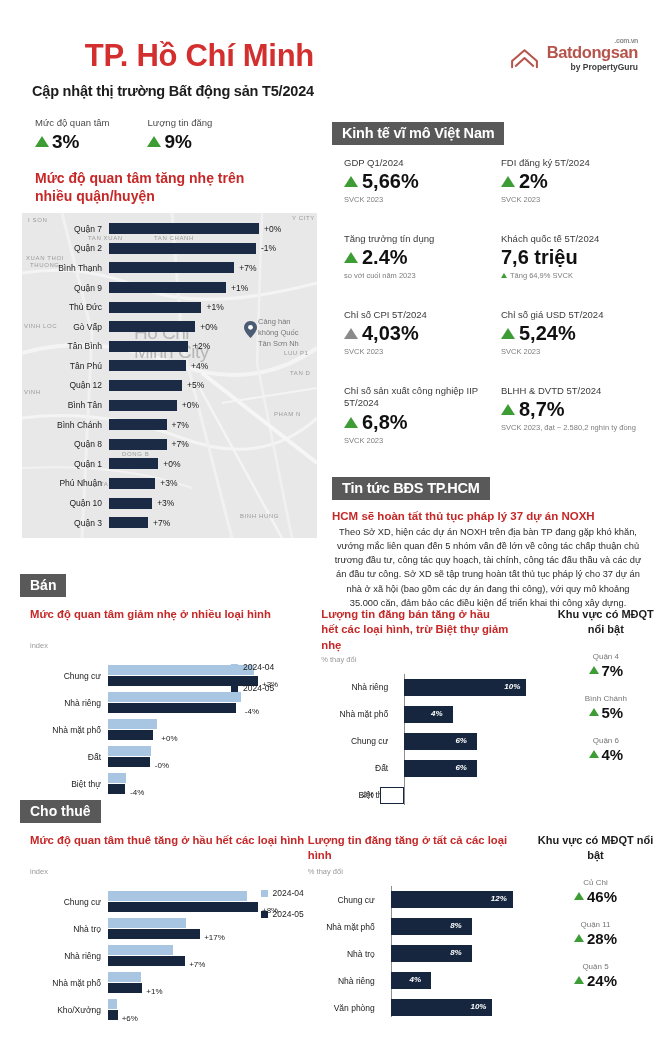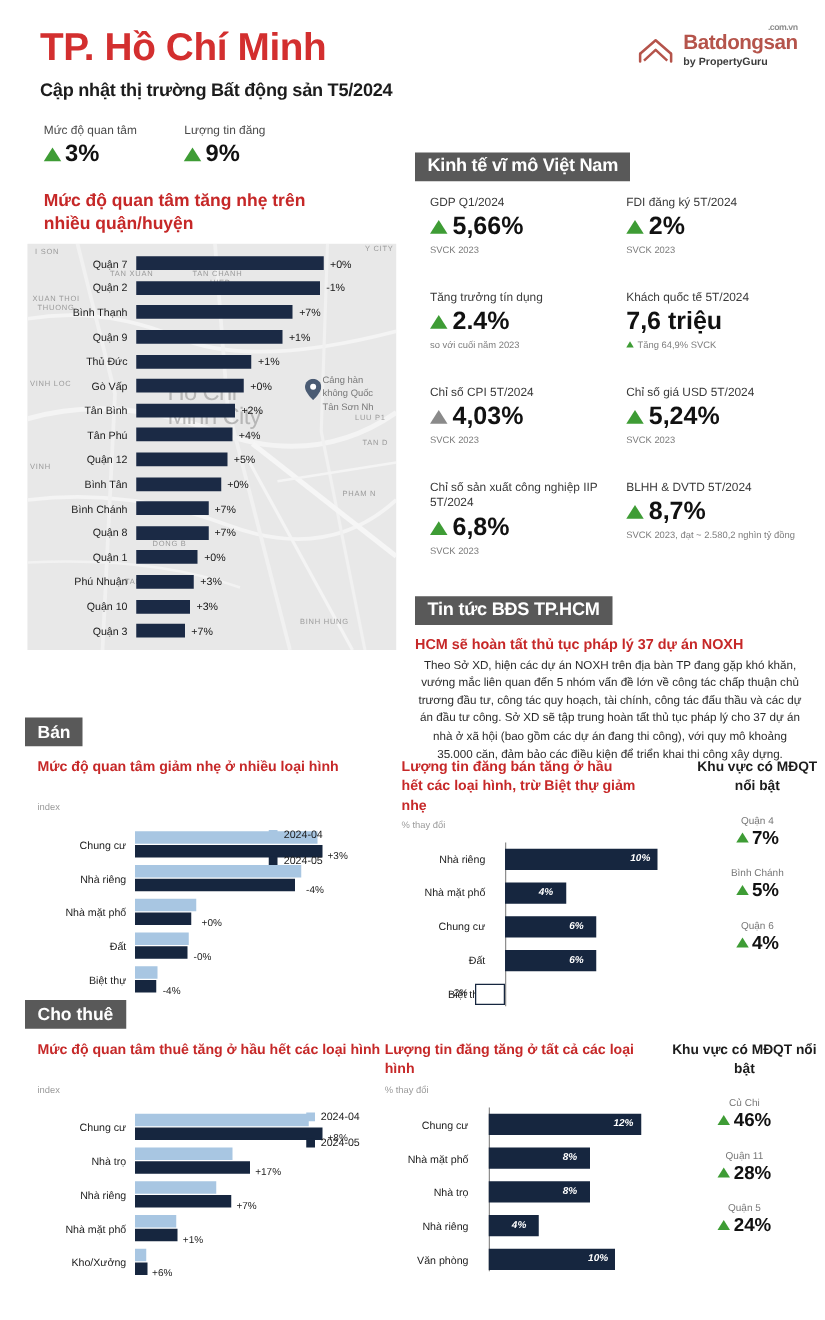--- a/index.html
+++ b/index.html
@@ -7,21 +7,21 @@
     width: 660px; height: 1056px;
     background: #ffffff;
     font-family: "Liberation Sans", sans-serif;
     color: #1a1a1a;
     overflow: hidden;
     position: relative;
   }
 
   
   .header { display: flex; align-items: flex-start; justify-content: space-between;
-            padding: 18px 22px 0 32px; }
+            padding: 36px 22px 0 32px; text-align: right; }
   .title-block { padding-top: 4px; }
   .main-title { font-size: 31px; font-weight: bold; color: #d32f2f; letter-spacing: -0.3px; line-height: 1.05; }
   .sub-title { font-size: 14.5px; font-weight: bold; color: #1c1c1c; margin-top: 10px; letter-spacing: -0.2px; }
 
   .logo { display: flex; align-items: flex-start; gap: 7px; padding-top: 8px; }
   .logo-mark { width: 31px; height: 31px; flex: 0 0 31px; }
   .logo-text { line-height: 1; }
   .logo-name { font-size: 16.5px; font-weight: bold; color: #b5544b; letter-spacing: -0.4px; position: relative; }
   .logo-tld { font-size: 7px; color: #8d8d8d; font-weight: bold; position: absolute; top: -7px; right: 0; }
   .logo-by { font-size: 8.5px; font-weight: bold; color: #3d3d3d; margin-top: 2px; }
@@ -85,21 +85,21 @@
 
   
   .grp-wrap { position: relative; margin-top: 12px; }
   .grp-row { height: 27px; display: flex; align-items: center; }
   .grp-name { width: 78px; text-align: right; font-size: 8.5px; color: #1c1c1c; padding-right: 7px; white-space: nowrap; }
   .grp-bars { display: flex; flex-direction: column; gap: 1.5px; }
   .gb { height: 9.5px; }
   .gb.light { background: #a8c6e2; }
   .gb.dark { background: #16263f; }
   .grp-pct { font-size: 8px; color: #1c1c1c; padding-left: 4px; align-self: flex-end; margin-bottom: 0px; }
-  .legend { position: absolute; right: 20px; top: 0px; }
+  .legend { position: absolute; right: 4px; top: 0px; }
   .leg-item { display: flex; align-items: center; gap: 5px; font-size: 8.5px; color: #1c1c1c; margin-bottom: 11px; }
   .leg-sq { width: 7px; height: 7px; }
   .leg-sq.light { background: #a8c6e2; }
   .leg-sq.dark { background: #16263f; }
 
   
   .sb-wrap { position: relative; margin-top: 10px; }
   .sb-axis { position: absolute; top: 0; bottom: 4px; width: 1px; background: #8e8e8e; }
   .sb-row { height: 27px; display: flex; align-items: center; }
   .sb-name { width: 75px; text-align: right; font-size: 8.5px; color: #1c1c1c; padding-right: 8px; white-space: nowrap; }

